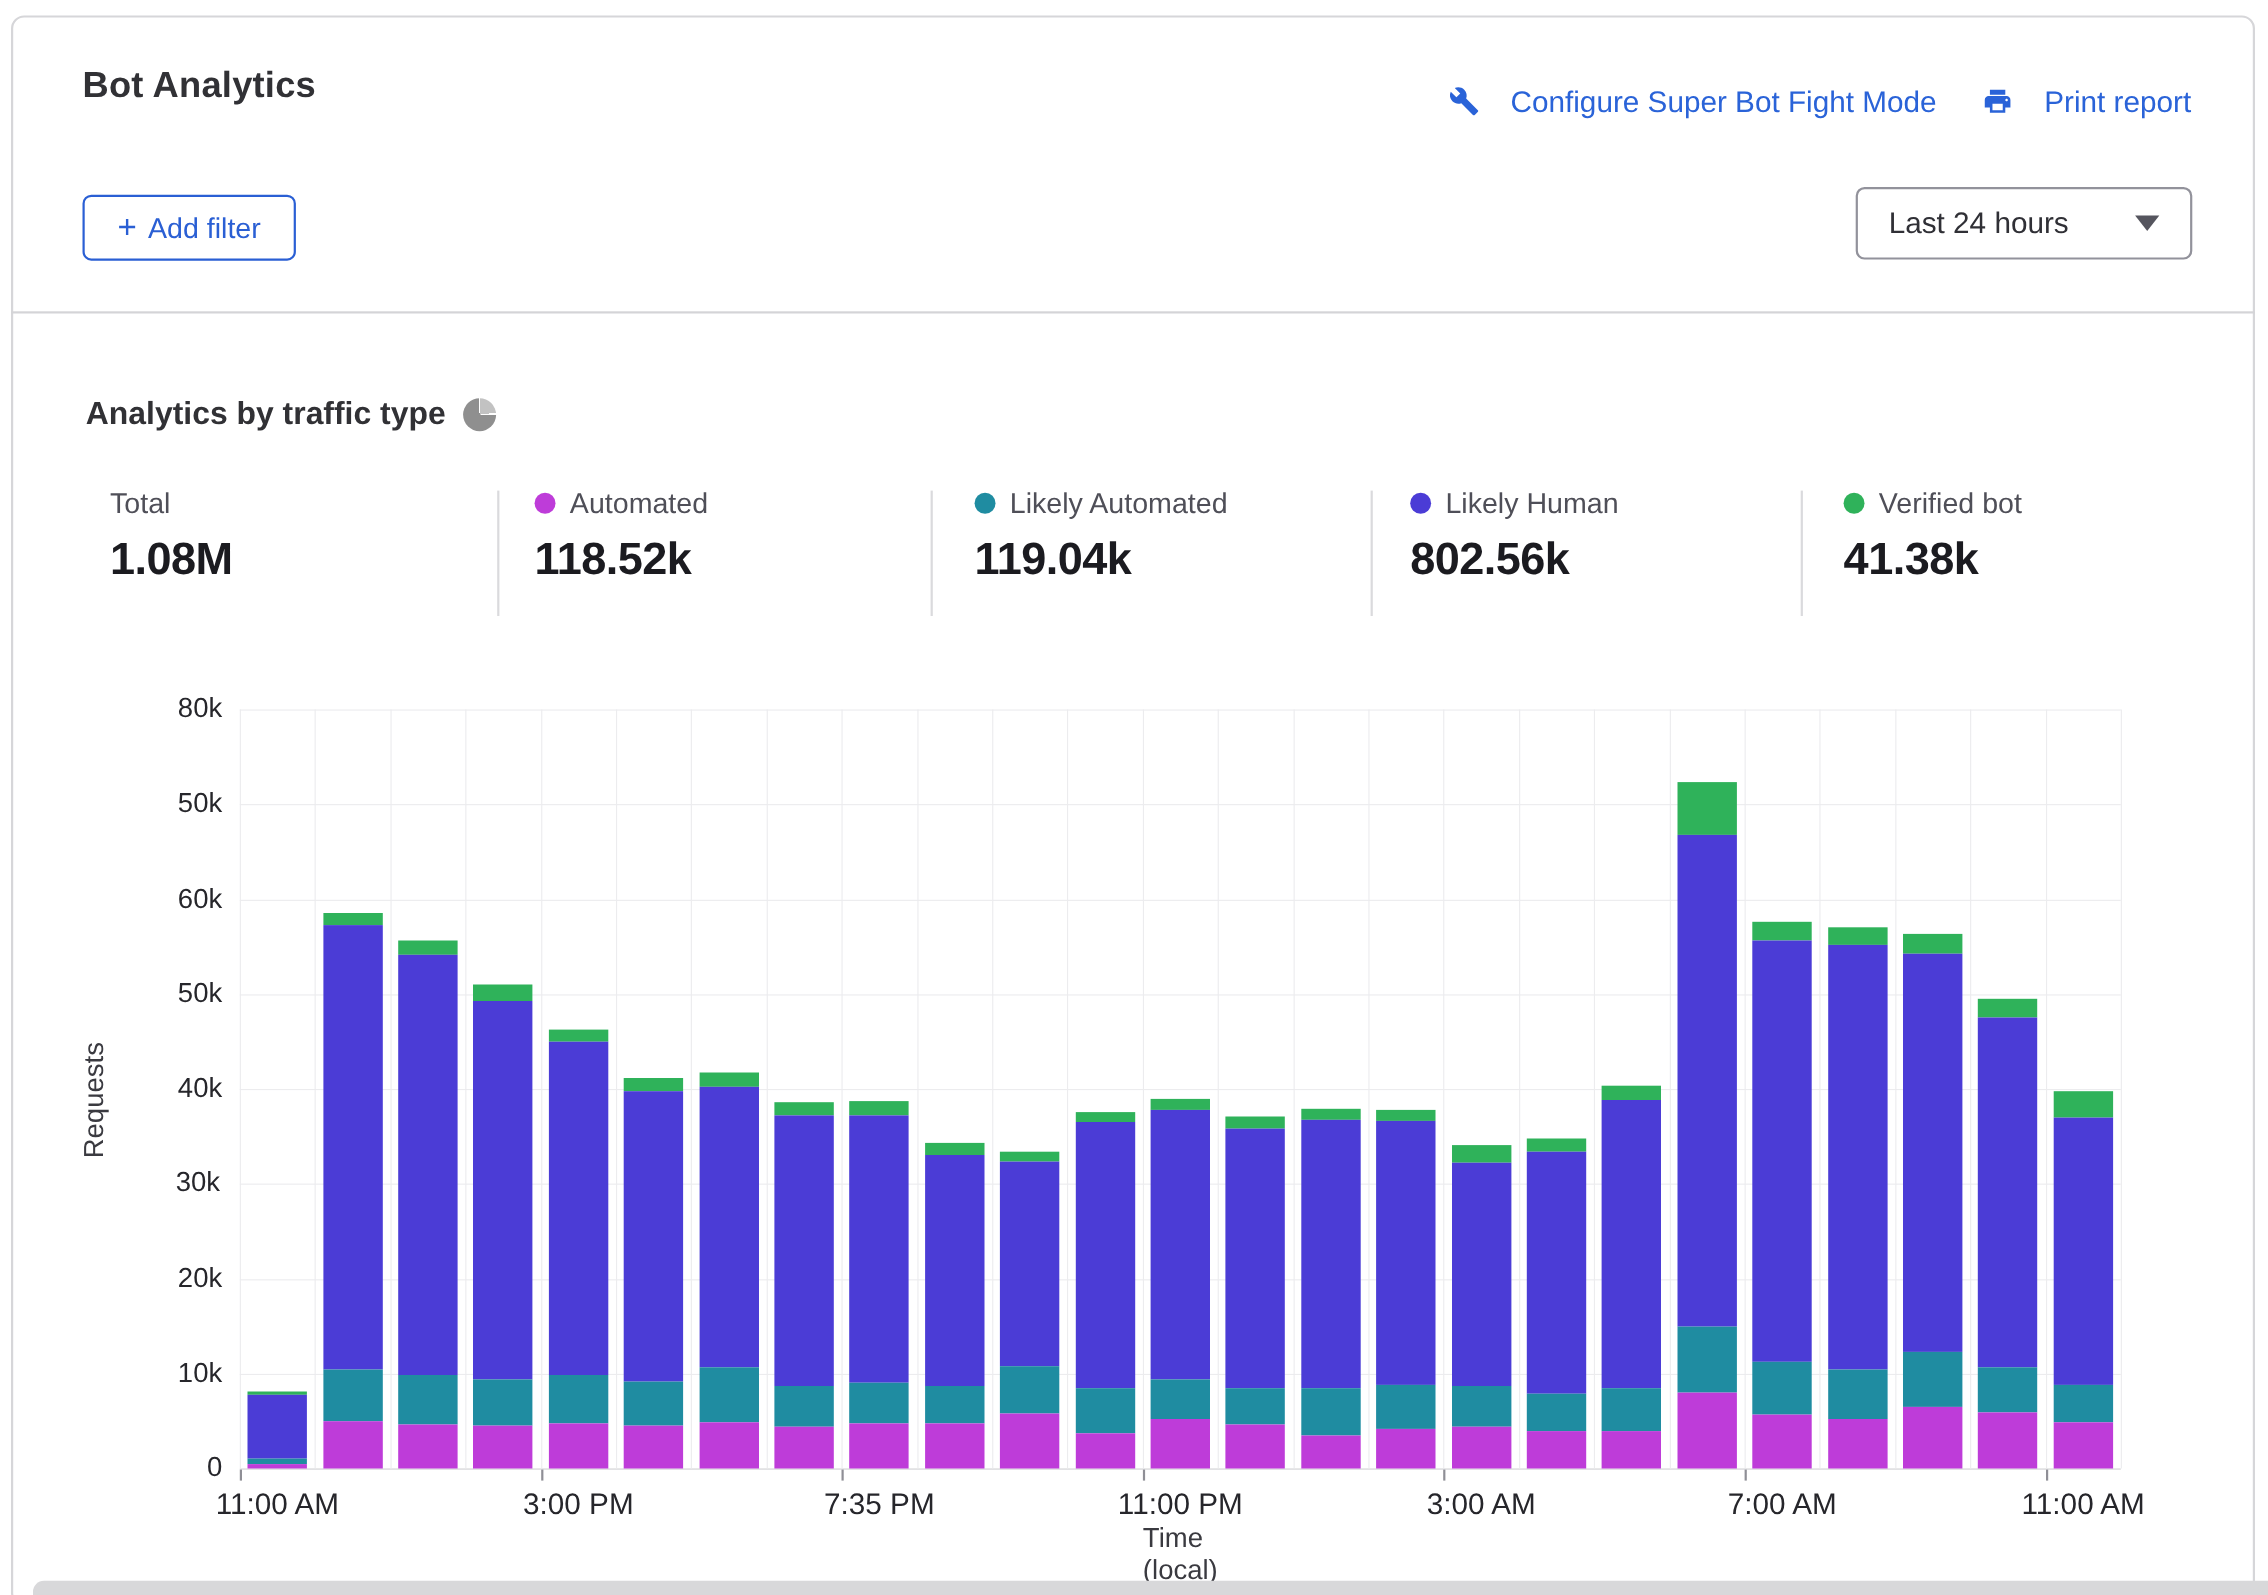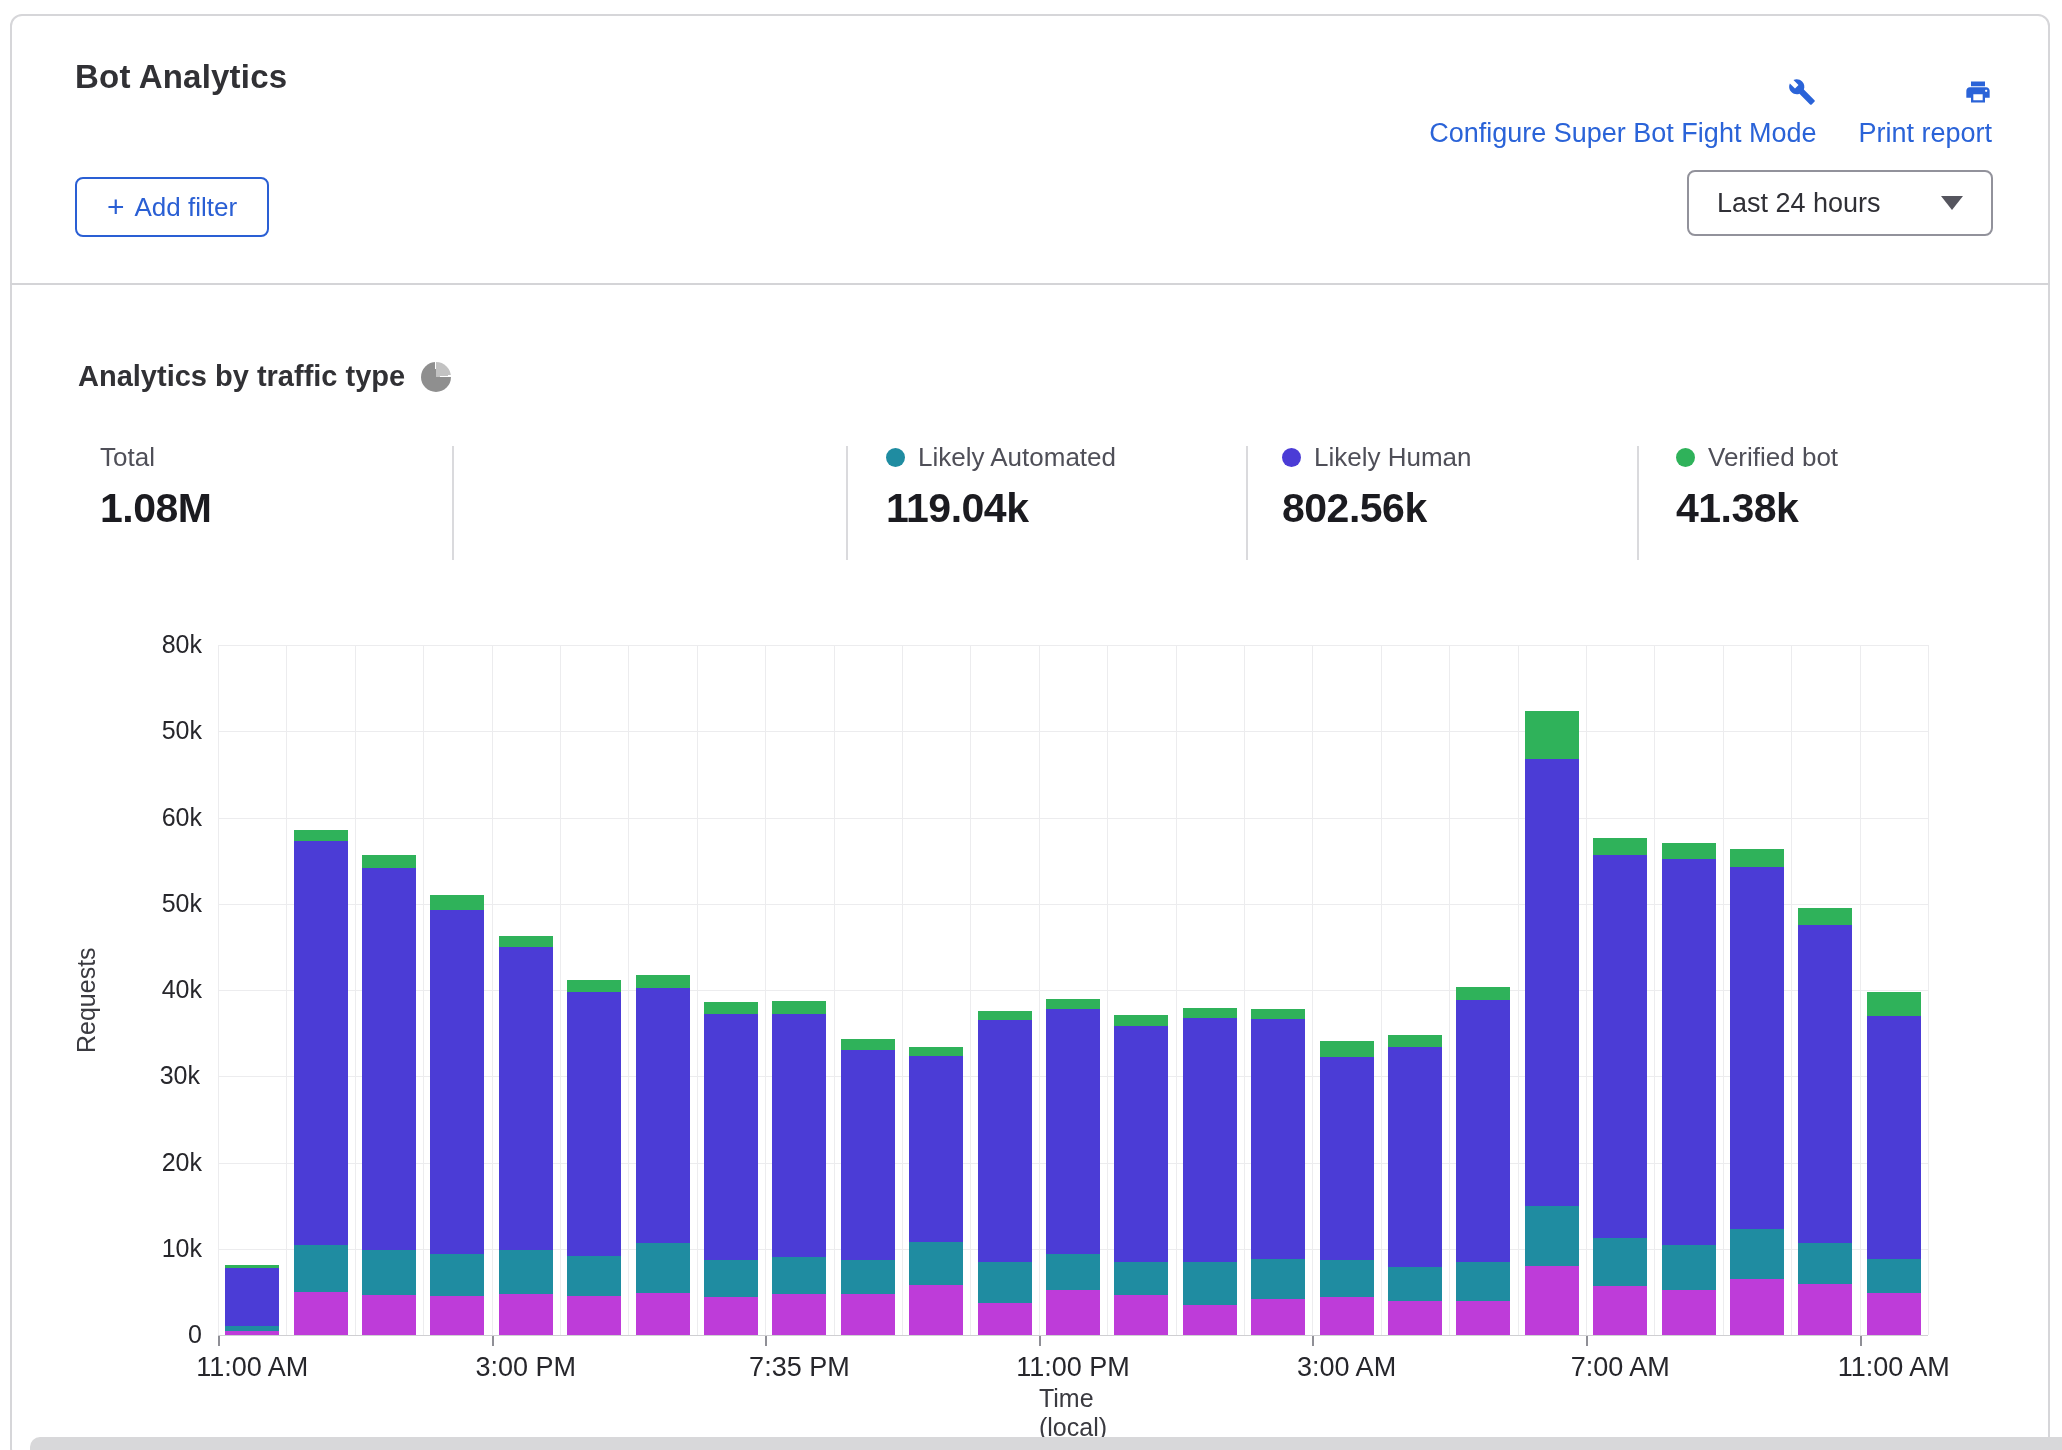--- a/index.html
+++ b/index.html
@@ -13,22 +13,22 @@
     border:2px solid #d6d6d9; border-radius:12px; background:#fff;
   }
   .page-title {
     position:absolute; left:75px; top:58px;
     font-size:33px; font-weight:700; color:#313135; letter-spacing:.2px;
   }
   .header-links {
     position:absolute; top:78px; right:70px;
     display:flex; align-items:center; gap:42px;
   }
-  .hlink { display:flex; align-items:flex-end; gap:12px; color:#2a63d8;
-    font-size:27px; cursor:pointer;flex-direction:column; }
+  .hlink { display:flex; align-items:flex-start; gap:28px; color:#2a63d8;
+    font-size:27px; cursor:pointer; }
   .hlink svg { display:block; }
   .btn-add-filter {
     position:absolute; left:75px; top:177px; width:194px; height:60px;
     border:2.5px solid #2a5fd4; border-radius:8px; background:#fff;
     display:flex; align-items:center; justify-content:center; gap:10px;
     color:#2a5fd4; font-size:26px; cursor:pointer;
   }
   .btn-add-filter .plus { font-size:30px; font-weight:400; line-height:1; }
   .dropdown {
     position:absolute; left:1687px; top:170px; width:306px; height:66px;
@@ -125,20 +125,27 @@
     <span class="pie-icon"></span>
   </div>
 
   <div class="stat" style="left:100px">
     <div class="stat-label-row">
         <span class="stat-label">Total</span>
       </div>
     <div class="stat-value">1.08M</div>
   </div>
   <div class="stat-divider" style="left:452px"></div>
+  <div class="stat" style="left:486px">
+    <div class="stat-label-row">
+      <span class="dot" style="background: rgb(190, 60, 217);"></span>
+      <span class="stat-label">Automated</span>
+    </div>
+    <div class="stat-value">118.52k</div>
+  </div>
   <div class="stat-divider" style="left:846px"></div>
   <div class="stat" style="left:886px">
     <div class="stat-label-row">
       <span class="dot" style="background: rgb(31, 140, 161);"></span>
       <span class="stat-label">Likely Automated</span>
     </div>
     <div class="stat-value">119.04k</div>
   </div>
   <div class="stat-divider" style="left:1246px"></div>
   <div class="stat" style="left:1282px">

